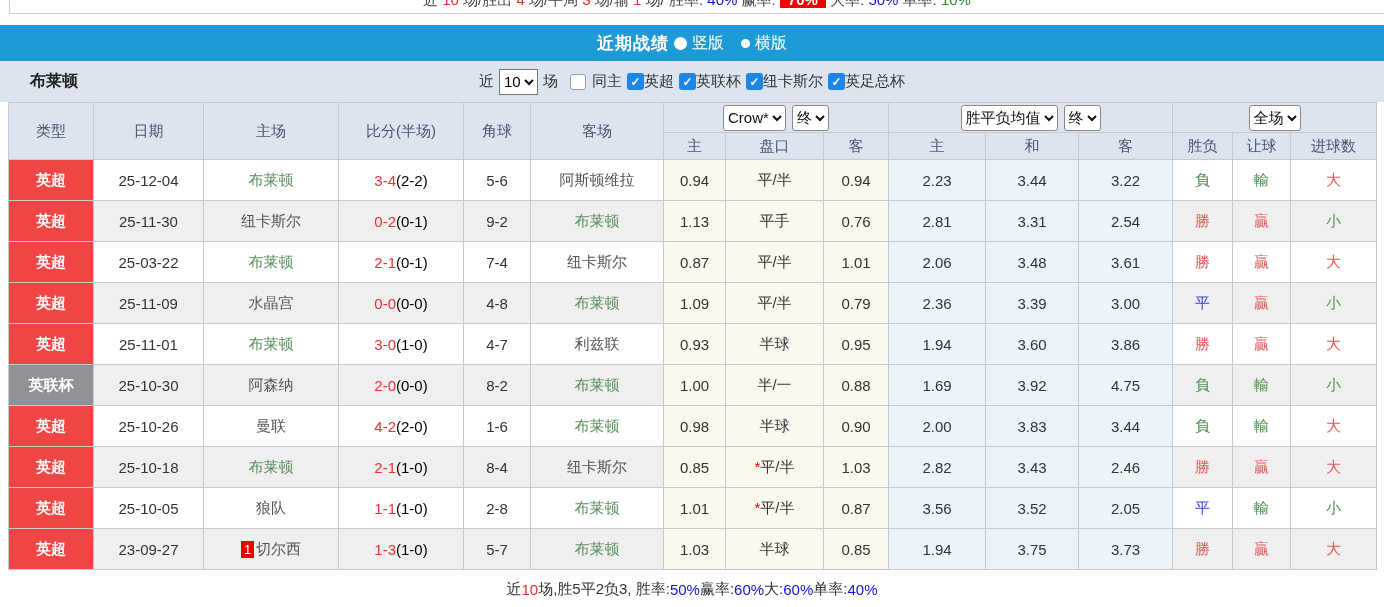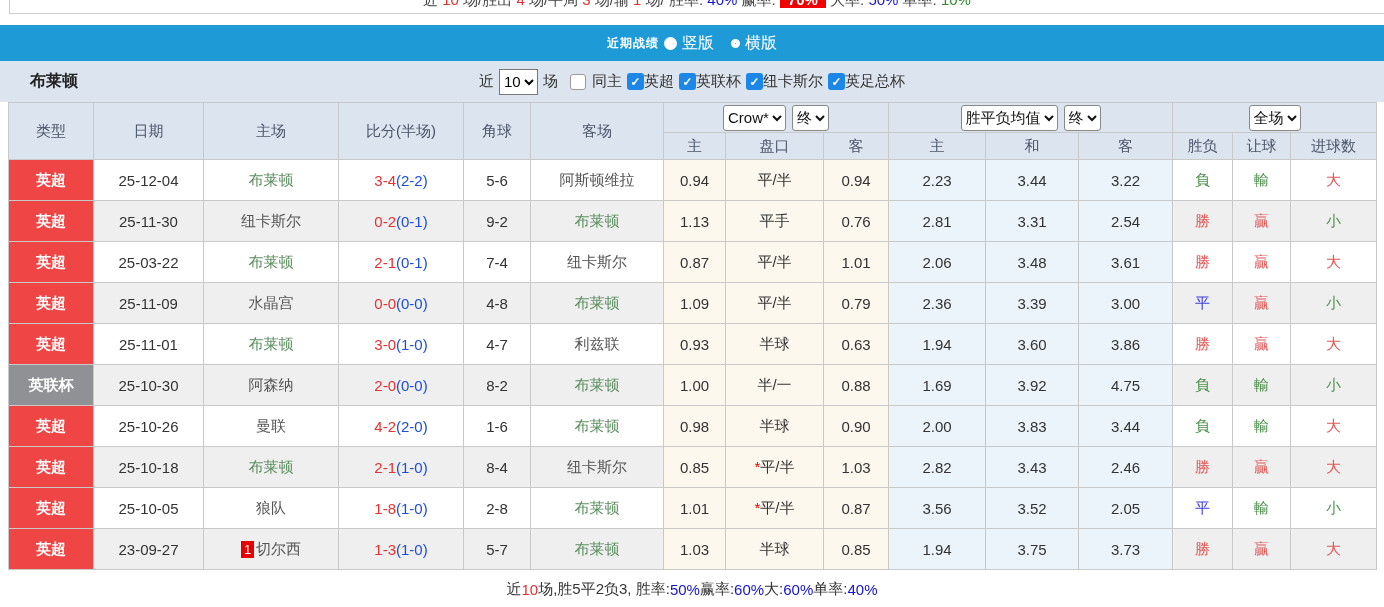--- a/index.html
+++ b/index.html
@@ -12,21 +12,21 @@
   *{box-sizing:border-box}
   body{margin:0;width:1384px;height:607px;overflow:hidden;background:#fff;
        font-family:"Liberation Sans",sans-serif;color:#333}
   
   .top-strip{height:14px;overflow:hidden;position:relative;border-bottom:1px solid #ccc;border-left:1px solid #ccc;margin-left:9px}
   .top-strip-inner{position:absolute;top:-9px;left:0;right:0;text-align:center;font-size:15px;white-space:nowrap}
   .ts-dark{color:#444}.ts-red{color:#e33232}.ts-blue{color:var(--num-blue)}.ts-green{color:#2e8b2e}
   .redbox{background:#f20000;color:#fff;padding:0 8px;font-weight:bold}
   
   .title-bar{margin-top:11px;height:36px;background:var(--blue-bar);display:flex;align-items:center;justify-content:center;color:#fff;font-size:16px;gap:5px}
-  .title-main{font-weight:bold;font-size:12px;letter-spacing:1px}
+  .title-main{font-weight:bold;font-size:17px;letter-spacing:1px}
   .radio-selected{width:13px;height:13px;border-radius:50%;background:#fff;display:inline-block}
   .radio-unselected{width:9px;height:9px;border:4px solid #fff;border-radius:50%;display:inline-block;margin-left:12px;background:var(--blue-bar)}
   
   .filter-row{height:41px;background:var(--headbg);position:relative;display:flex;align-items:center}
   .team-name{position:absolute;left:30px;font-weight:bold;font-size:16px;color:#222}
   .filter-center{flex:1;display:flex;align-items:center;justify-content:center;font-size:15px;color:#333}
   .matches-select{margin:0 5px;height:26px;font-size:15px;border:1px solid #777;background:#fff}
   .cb-checked{width:17px;height:17px;background:var(--checkbox-blue);border-radius:3px;color:#fff;font-size:12px;font-weight:bold;display:inline-flex;align-items:center;justify-content:center;margin-left:5px;cursor:pointer}
   .cb-unchecked{width:16px;height:16px;background:#fff;border:1px solid #999;border-radius:3px;display:inline-block;margin:0 6px 0 12px;cursor:pointer}
   .league-filters{display:inline-flex;align-items:center}
@@ -43,21 +43,21 @@
   tr.odd td{background:#fff}
   td.cream{background:var(--cream) !important}
   td.meanbg{background:var(--meanbg) !important}
   td.league{color:#fff;font-weight:bold}
   td.league.lg-red{background:var(--badge-red) !important}
   td.league.lg-gray{background:var(--badge-gray) !important}
   .team-self{color:var(--team-green)}
   .team-other{color:#555}
   .rank-badge{background:#e60000;color:#fff;font-size:13px;padding:0 3px;margin-right:2px;display:inline-block;line-height:17px}
   .score-main{color:var(--score-red)}
-  .score-half{color:#1d4ed8}
+  .score-half{color:#000000}
   .star{color:#e60000}
   .c-r{color:var(--win-red)}
   .c-g{color:var(--loss-green)}
   .c-b{color:var(--draw-blue)}
   
   .summary{height:38px;display:flex;align-items:center;justify-content:center;font-size:15px}
   .sum-dark{color:#333}.sum-red{color:#e33232}.sum-blue{color:var(--num-blue)}
 </style>
 </head>
 <body>
@@ -213,21 +213,21 @@
           </tr>
           <tr class="odd">
             <td class="league lg-red">英超</td>
             <td>25-11-01</td>
             <td class="team-self">布莱顿</td>
             <td><span class="score-main">3-0</span><span class="score-half">(1-0)</span></td>
             <td>4-7</td>
             <td class="team-other">利兹联</td>
             <td class="cream">0.93</td>
             <td class="cream">半球</td>
-            <td class="cream">0.63</td>
+            <td class="cream">0.95</td>
             <td class="meanbg">1.94</td>
             <td class="meanbg">3.60</td>
             <td class="meanbg">3.86</td>
             <td class="c-r">勝</td>
             <td class="c-r">贏</td>
             <td class="c-r">大</td>
           </tr>
           <tr class="even">
             <td class="league lg-gray">英联杯</td>
             <td>25-10-30</td>
@@ -276,21 +276,21 @@
             <td class="meanbg">3.43</td>
             <td class="meanbg">2.46</td>
             <td class="c-r">勝</td>
             <td class="c-r">贏</td>
             <td class="c-r">大</td>
           </tr>
           <tr class="odd">
             <td class="league lg-red">英超</td>
             <td>25-10-05</td>
             <td class="team-other">狼队</td>
-            <td><span class="score-main">1-8</span><span class="score-half">(1-0)</span></td>
+            <td><span class="score-main">1-1</span><span class="score-half">(1-0)</span></td>
             <td>2-8</td>
             <td class="team-self">布莱顿</td>
             <td class="cream">1.01</td>
             <td class="cream"><span class="star">*</span>平/半</td>
             <td class="cream">0.87</td>
             <td class="meanbg">3.56</td>
             <td class="meanbg">3.52</td>
             <td class="meanbg">2.05</td>
             <td class="c-b">平</td>
             <td class="c-g">輸</td>

